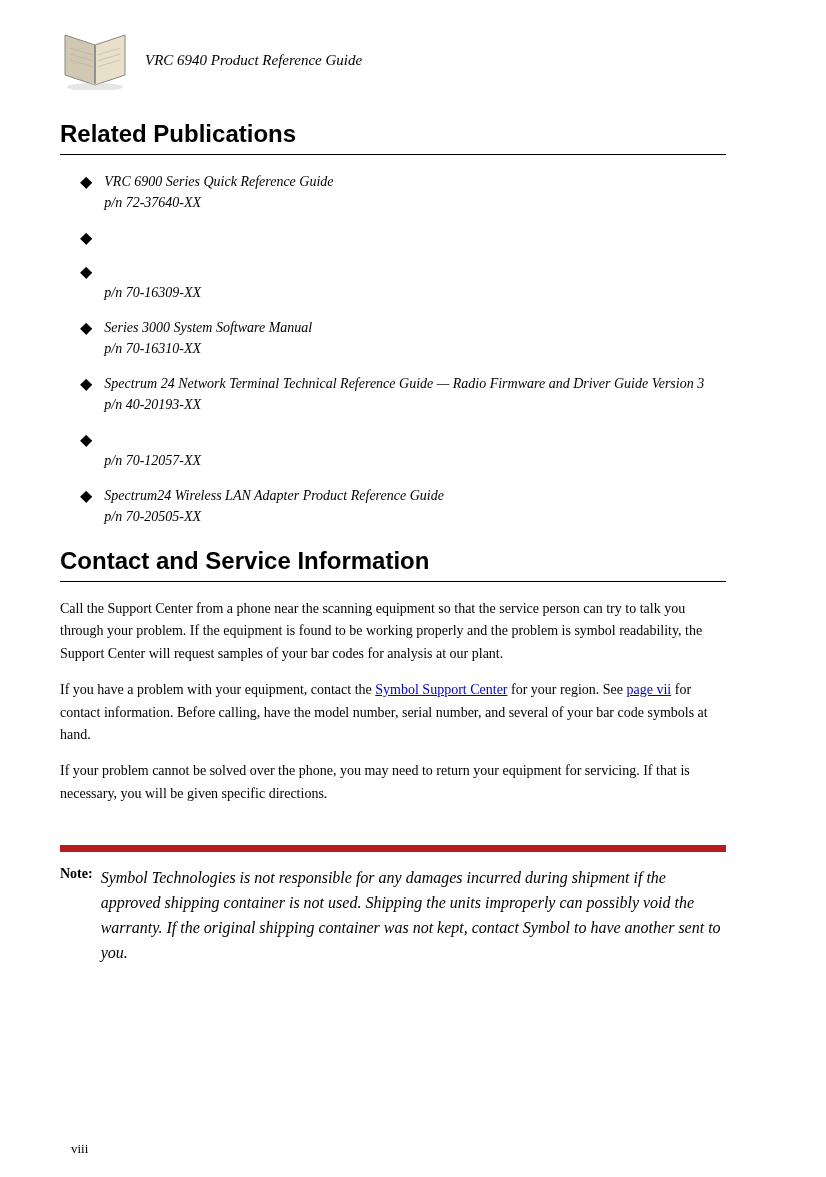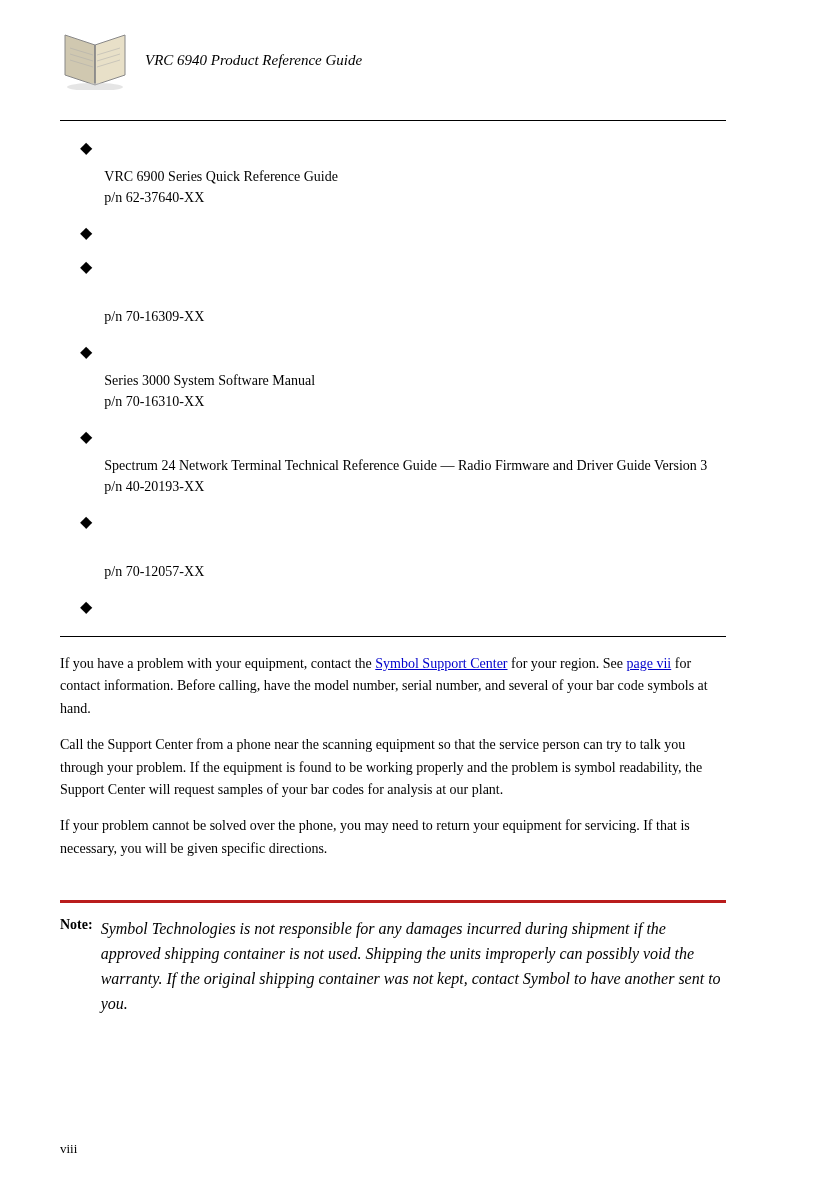--- a/index.html
+++ b/index.html
@@ -74,41 +74,41 @@
     }
 
     .bullet-diamond {
       font-size: 16px;
       margin-right: 12px;
       margin-top: 1px;
       flex-shrink: 0;
     }
 
     .bullet-content {
+      font-style: italic;
       font-size: 14px;
       line-height: 1.5;
-      margin-top: 29px;
     }
 
     
     .body-text {
       font-size: 14px;
       line-height: 1.6;
       margin-bottom: 14px;
       font-family: "Times New Roman", Times, serif;
     }
 
     .link-text {
       color: #0000cc;
       text-decoration: underline;
     }
 
     
     .note-box {
-      border-top: 3px solid #b91c1c;
+      border-top: 7px solid #b91c1c;
       margin-top: 40px;
       padding-top: 14px;
       display: flex;
       align-items: flex-start;
     }
 
     .note-label {
       font-weight: bold;
       font-size: 14px;
       margin-right: 8px;
@@ -119,21 +119,21 @@
     .note-text {
       font-style: italic;
       font-size: 16px;
       line-height: 1.55;
     }
 
     
     .page-number {
       position: absolute;
       bottom: 20px;
-      left: 60px;
+      left: 71px;
       font-size: 13px;
     }
   </style>
 </head>
 <body>
 
 <div class="page">
 
   <div class="header">
     <svg class="header-book-icon" viewBox="0 0 70 60" xmlns="http://www.w3.org/2000/svg">
@@ -150,29 +150,30 @@
       <line x1="37" y1="25" x2="60" y2="18" stroke="#aaa" stroke-width="0.5"></line>
       <line x1="37" y1="31" x2="60" y2="24" stroke="#aaa" stroke-width="0.5"></line>
       <line x1="37" y1="37" x2="60" y2="30" stroke="#aaa" stroke-width="0.5"></line>
 
       <ellipse cx="35" cy="57" rx="28" ry="4" fill="#ccc" opacity="0.5"></ellipse>
     </svg>
     <span class="header-title">VRC 6940 Product Reference Guide</span>
   </div>
 
   <div>
+    <h1 class="section-heading">Related Publications</h1>
     <hr class="divider">
 
     <ul class="bullet-list">
 
       <li>
         <span class="bullet-diamond">◆</span>
         <span class="bullet-content">
           <span>VRC 6900 Series Quick Reference Guide</span><br>
-          <span>p/n 62-37640-XX</span>
+          <span>p/n 72-37640-XX</span>
         </span>
       </li>
 
       <li>
         <span class="bullet-diamond">◆</span>
       </li>
 
       <li>
         <span class="bullet-diamond">◆</span>
         <span class="bullet-content">
@@ -200,33 +201,38 @@
       <li>
         <span class="bullet-diamond">◆</span>
         <span class="bullet-content">
           <br>
           <span>p/n 70-12057-XX</span>
         </span>
       </li>
 
       <li>
         <span class="bullet-diamond">◆</span>
+        <span class="bullet-content">
+          <span>Spectrum24 Wireless LAN Adapter Product Reference Guide</span><br>
+          <span>p/n 70-20505-XX</span>
+        </span>
       </li>
     </ul>
   </div>
 
   <div>
+    <h1 class="section-heading">Contact and Service Information</h1>
     <hr class="divider">
+
+    <p class="body-text">Call the Support Center from a phone near the scanning equipment so that the service person can try to talk you through your problem. If the equipment is found to be working properly and the problem is symbol readability, the Support Center will request samples of your bar codes for analysis at our plant.</p>
 
     <p class="body-text">
       <span>If you have a problem with your equipment, contact the </span><a class="link-text">Symbol Support Center</a><span> for your region. See </span><a class="link-text">page vii</a><span> for contact information. Before calling, have the model number, serial number, and several of your bar code symbols at hand.</span>
     </p>
 
-    <p class="body-text">Call the Support Center from a phone near the scanning equipment so that the service person can try to talk you through your problem. If the equipment is found to be working properly and the problem is symbol readability, the Support Center will request samples of your bar codes for analysis at our plant.</p>
-
     <p class="body-text">If your problem cannot be solved over the phone, you may need to return your equipment for servicing. If that is necessary, you will be given specific directions.</p>
   </div>
 
   <div class="note-box">
     <span class="note-label">Note:</span>
     <span class="note-text">Symbol Technologies is not responsible for any damages incurred during shipment if the approved shipping container is not used. Shipping the units improperly can possibly void the warranty. If the original shipping container was not kept, contact Symbol to have another sent to you.</span>
   </div>
 
   <div class="page-number">viii</div>
 

